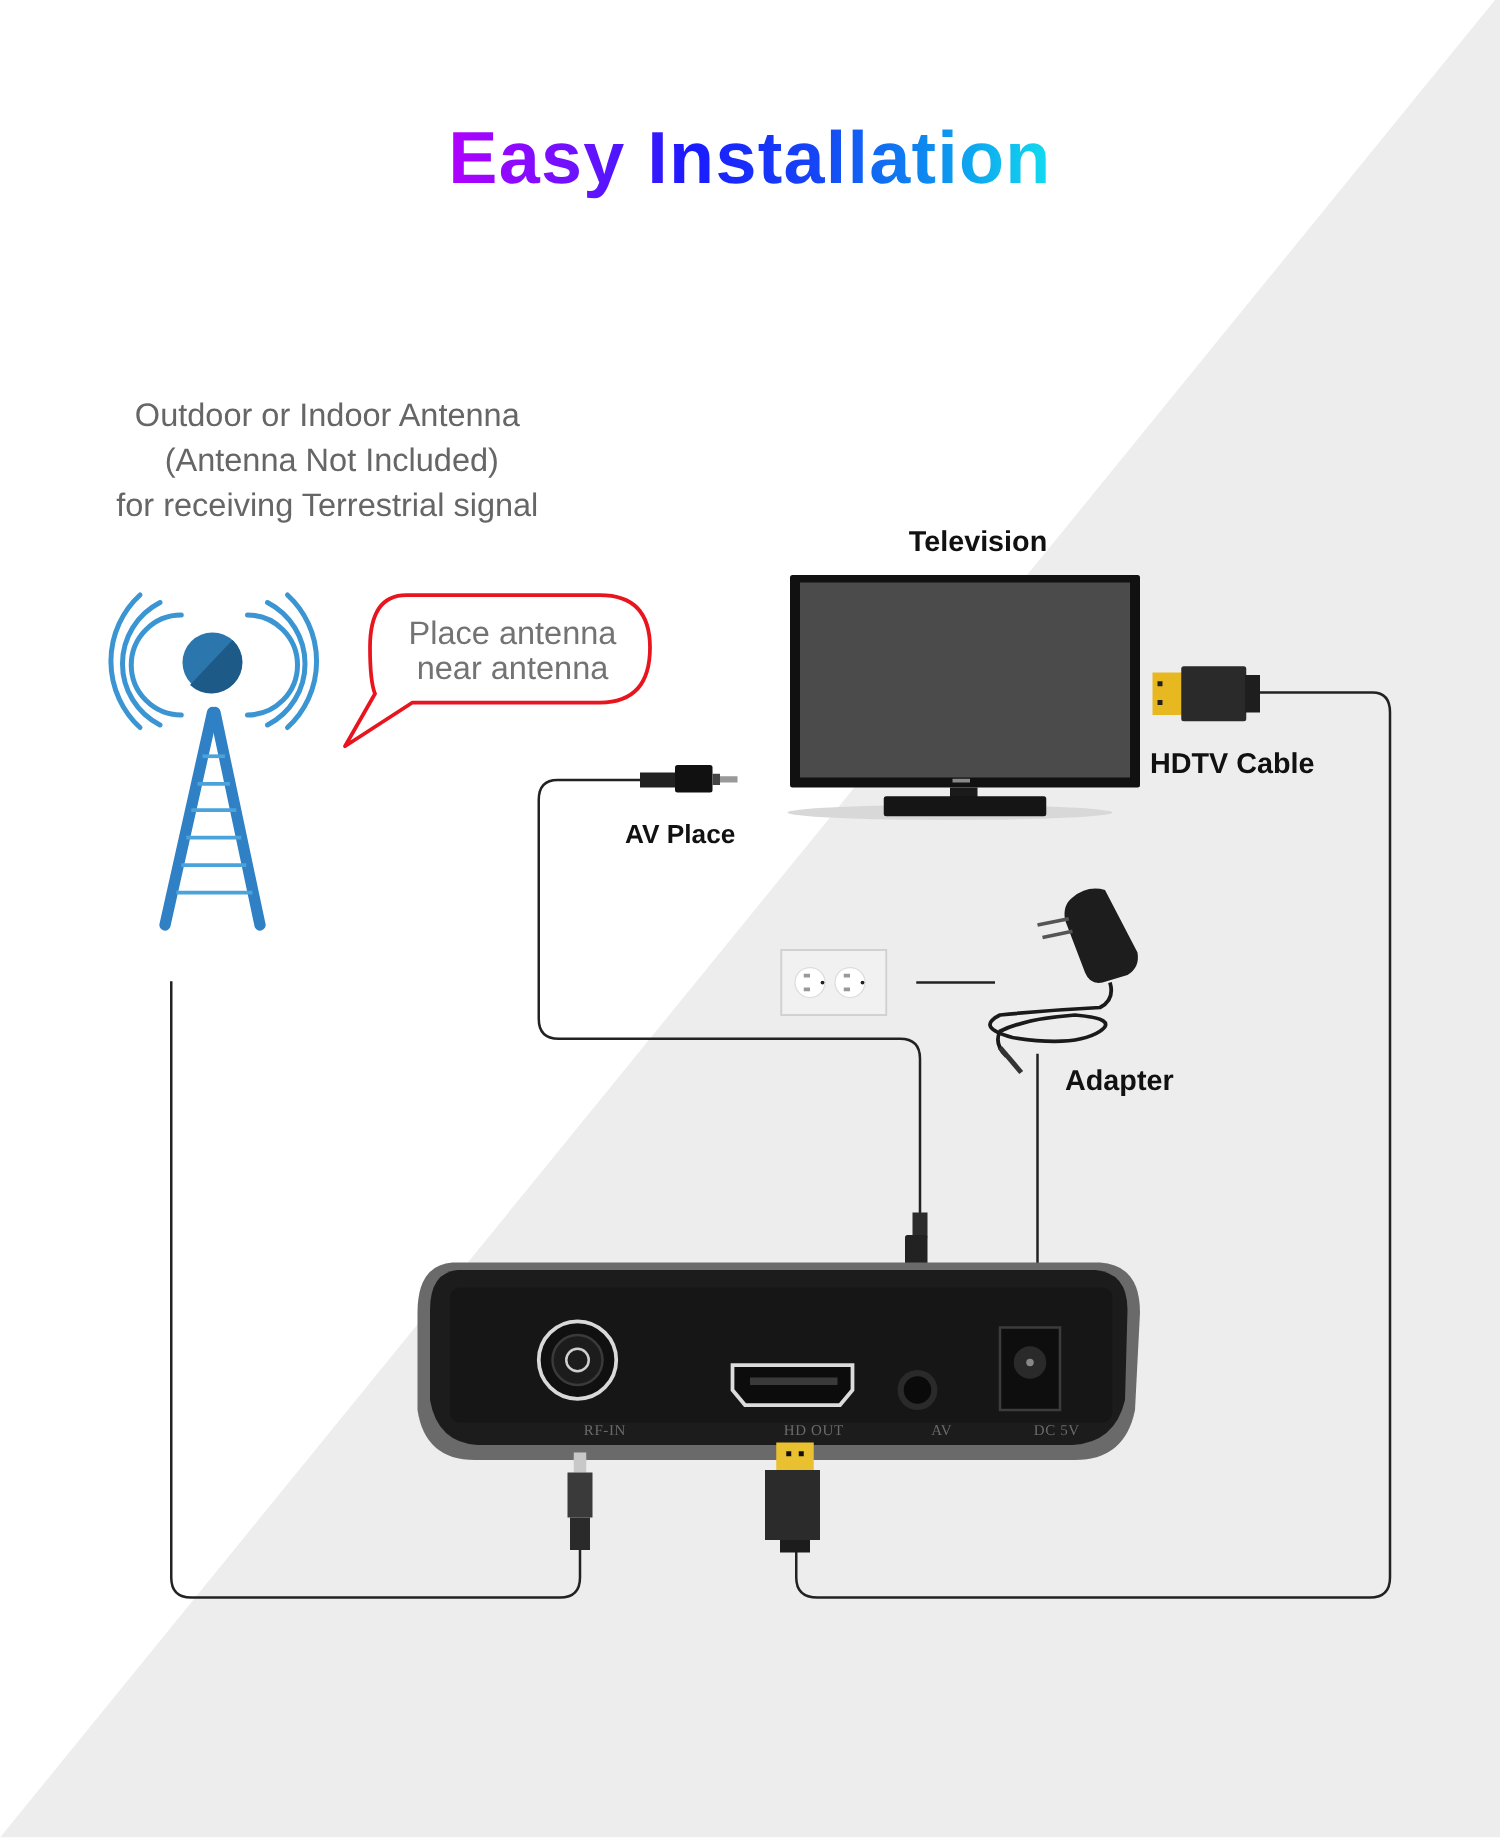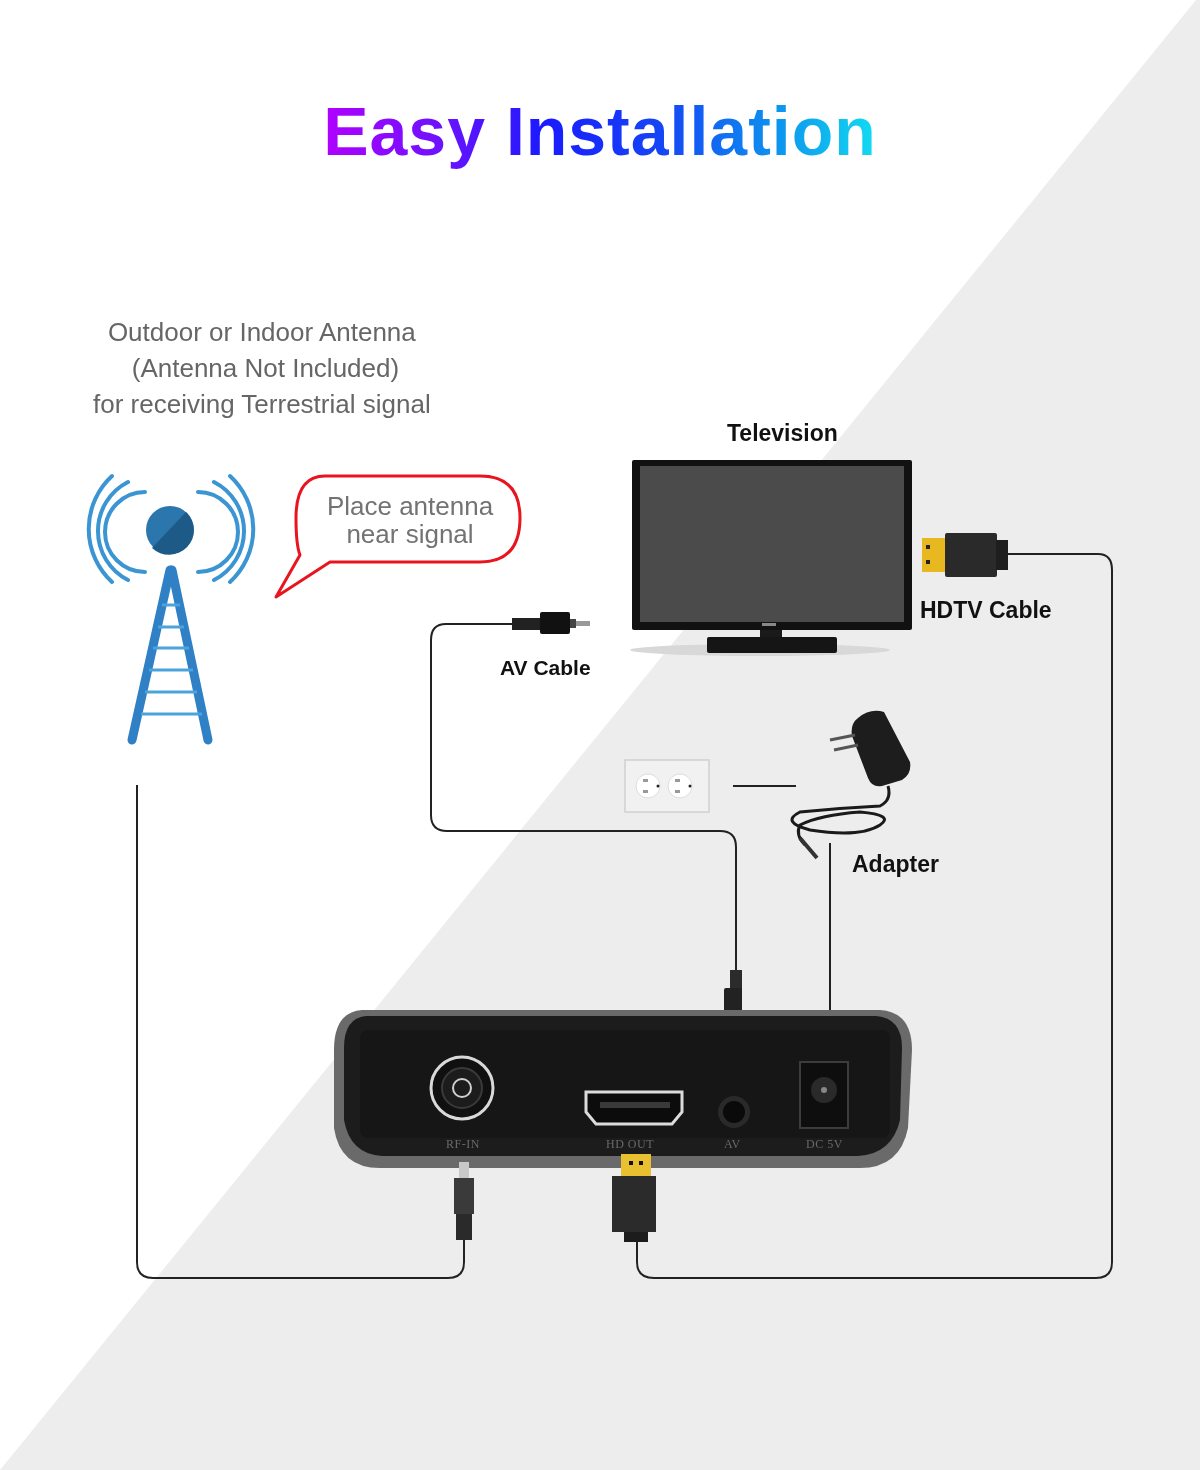--- a/index.html
+++ b/index.html
@@ -4,21 +4,21 @@
 <style>
   html, body { margin: 0; padding: 0; }
   body {
     width: 1200px; height: 1470px; position: relative; overflow: hidden;
     background: #ffffff;
     font-family: "Liberation Sans", sans-serif;
   }
   .bg-triangle { position: absolute; left: 0; top: 0; width: 1200px; height: 1470px; }
   .title {
     position: absolute; left: 0; width: 1200px; top: 92px; text-align: center;
-    font-size: 68px; font-weight: bold; letter-spacing: 1px;
+    font-size: 59px; font-weight: bold; letter-spacing: 1px;
     font-family: "Liberation Sans", sans-serif;
   }
   .title span {
     background: linear-gradient(90deg, #b100ff 0%, #6a12ff 22%, #1a1aff 40%, #1548f5 62%, #0d93ef 82%, #12dcf0 100%);
     -webkit-background-clip: text; background-clip: text; color: transparent;
   }
   .caption {
     position: absolute; left: 93px; top: 314px; font-size: 26px; line-height: 36px;
     color: #666; font-family: "Liberation Sans", sans-serif; text-align: center;
   }
@@ -28,21 +28,21 @@
     font-family: "Liberation Sans", sans-serif; white-space: nowrap;
   }
   .bubble-text {
     position: absolute; left: 300px; top: 492px; width: 220px; text-align: center;
     color: #737373; font-size: 26px; line-height: 28px;
     font-family: "Liberation Sans", sans-serif;
   }
   svg.diagram { position: absolute; left: 0; top: 0; }
   .port-label {
     position: absolute; font-size: 12px; color: #6a6a6a; font-family: "Liberation Serif", serif;
-    letter-spacing: 0.5px; white-space: nowrap;
+    letter-spacing: 0.5px; white-space: nowrap; margin-left: 21px;
   }
 </style>
 </head>
 <body>
 
 <svg class="bg-triangle" width="1200" height="1470" viewBox="0 0 1200 1470">
   <polygon points="1196,0 1200,0 1200,1470 0,1470" fill="#ededed"></polygon>
 </svg>
 
 <div class="title"><span>Easy Installation</span></div>
@@ -184,24 +184,24 @@
     <rect x="621" y="1154" width="30" height="22" fill="#e8c030"></rect>
     <rect x="629" y="1161" width="4" height="4" fill="#111"></rect>
     <rect x="639" y="1161" width="4" height="4" fill="#111"></rect>
     <rect x="612" y="1176" width="44" height="56" fill="#2b2b2b"></rect>
     <rect x="624" y="1232" width="24" height="10" fill="#1c1c1c"></rect>
   </g>
 </svg>
 
 <div class="bubble-text">
   <div>Place antenna</div>
-  <div>near signal</div>
+  <div>near antenna</div>
 </div>
 
 <div class="label" style="left:727px; top:420px;">Television</div>
 <div class="label" style="left:920px; top:597px;">HDTV Cable</div>
-<div class="label" style="left:500px; top:656px; font-size:21px;">AV Cable</div>
+<div class="label" style="left:500px; top:656px; font-size:21px;">AV Place</div>
 <div class="label" style="left:852px; top:851px;">Adapter</div>
 
 <div class="port-label" style="left:446px; top:1137px;">RF-IN</div>
 <div class="port-label" style="left:606px; top:1137px;">HD OUT</div>
 <div class="port-label" style="left:724px; top:1137px;">AV</div>
 <div class="port-label" style="left:806px; top:1137px;">DC 5V</div>
 
 </body></html>

